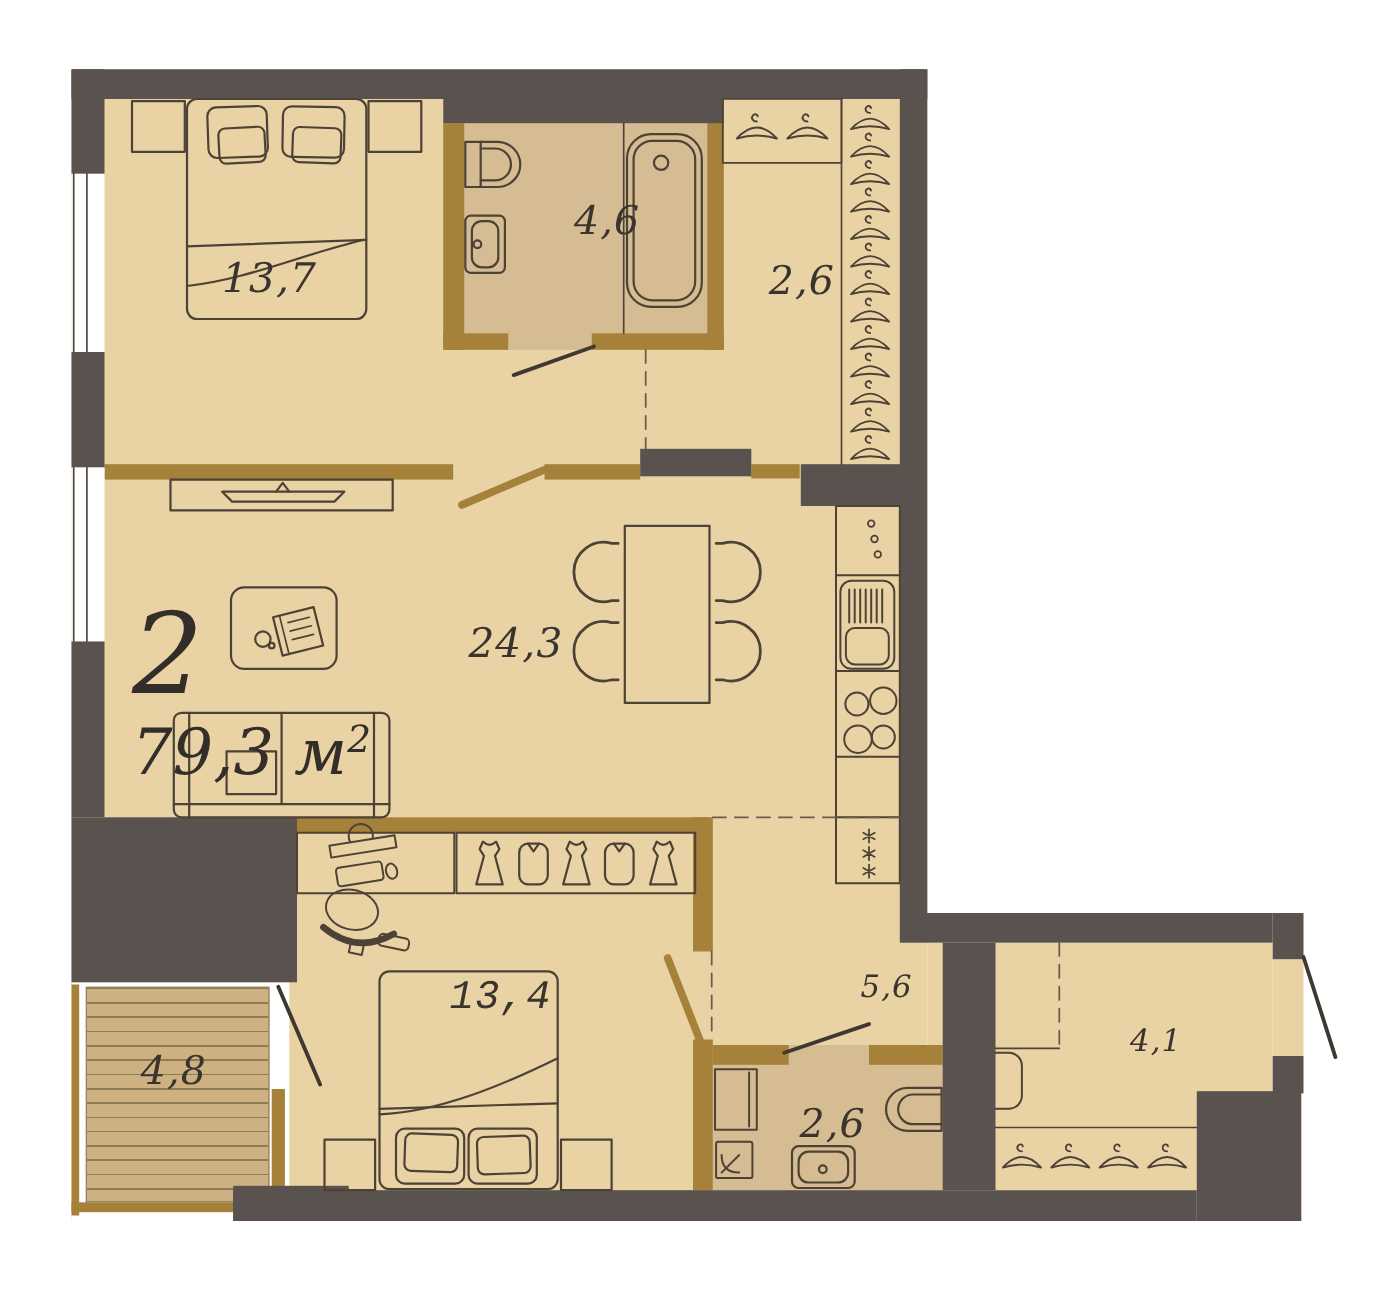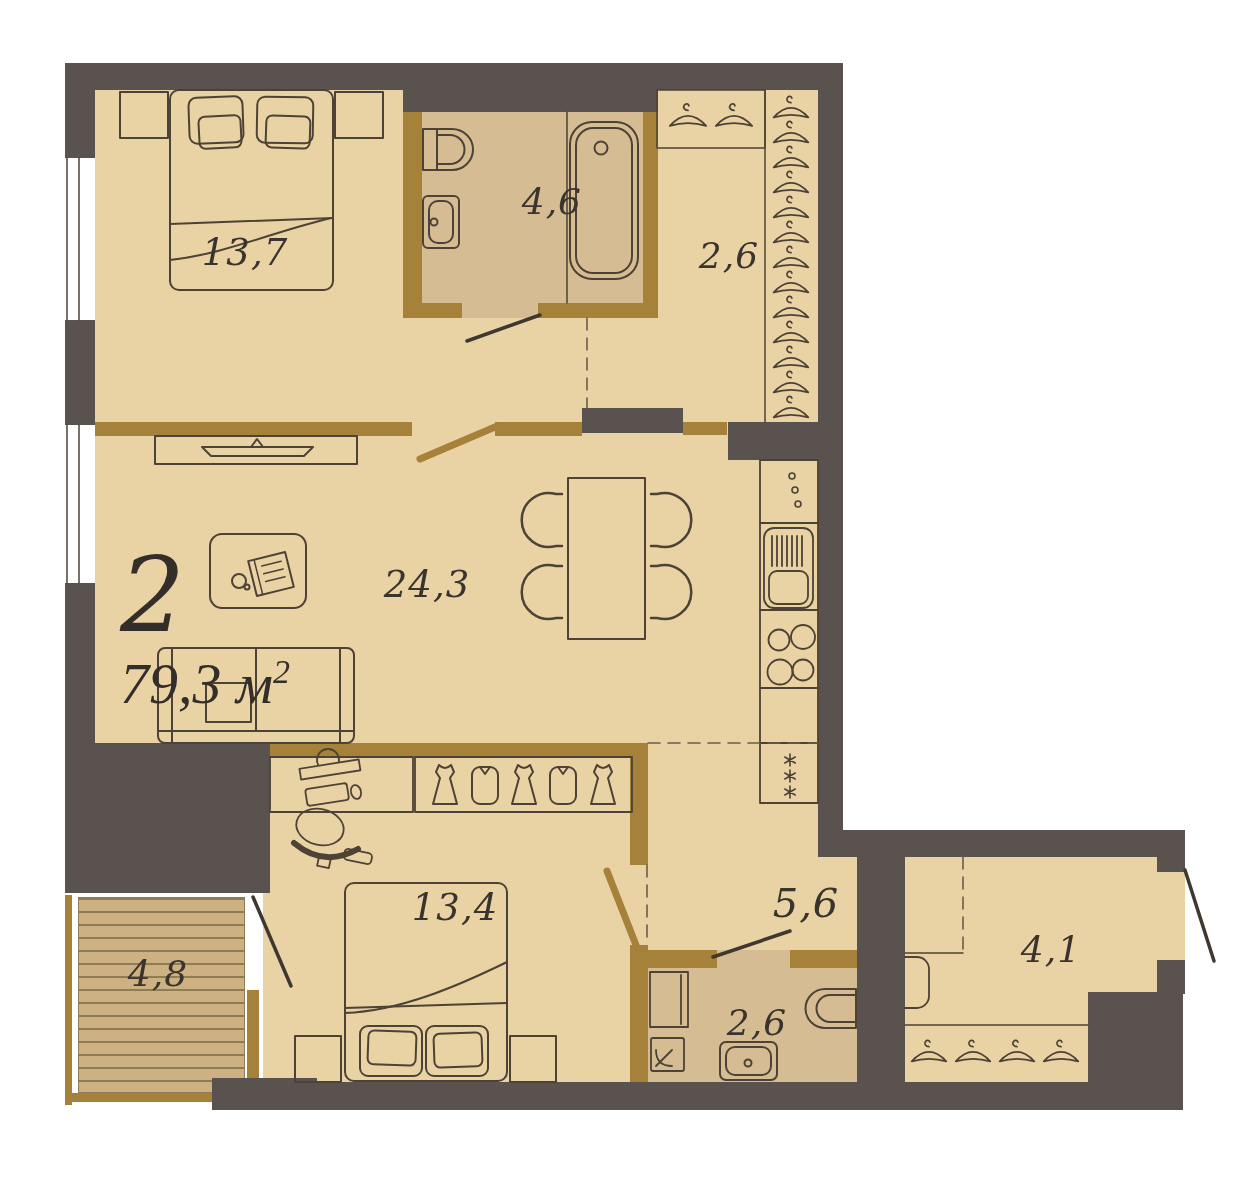--- a/index.html
+++ b/index.html
@@ -22,21 +22,21 @@
   .wall{background:var(--wall-dark);}
   .gold{background:var(--wall-gold);}
   .white{background:#ffffff;}
   .deck{background:var(--deck);
         background-image:repeating-linear-gradient(to bottom, var(--deck-line) 0 1.5px, transparent 1.5px 13px);
         border:1.5px solid var(--deck-line);box-sizing:border-box;}
   svg.overlay{position:absolute;left:0;top:0;z-index:30;}
   .room-label{position:absolute;z-index:40;color:var(--text);font-style:italic;
               font-size:37px;text-align:center;width:140px;line-height:1;letter-spacing:1px;}
   .apt-number{position:absolute;z-index:40;color:#332e29;font-style:italic;font-size:102px;line-height:1;}
-  .apt-area{position:absolute;z-index:40;color:#332e29;font-style:italic;font-size:58px;line-height:1;white-space:nowrap;font-family:Liberation Serif, serif;}
+  .apt-area{position:absolute;z-index:40;color:#332e29;font-style:italic;font-size:58px;line-height:1;white-space:nowrap;}
   .apt-area sup{font-size:34px;}
 </style>
 </head>
 <body>
 
 <div id="stage">
 
   <div class="abs floor" style="left:65px;top:63px;width:778px;height:1047px;"></div>
   <div class="abs floor" style="left:843px;top:857px;width:314px;height:225px;"></div>
   <div class="abs floor" style="left:1157px;top:872px;width:28px;height:88px;"></div>
@@ -298,25 +298,25 @@
       <path d="M253,897 L291,986" stroke="var(--leaf-dark)" stroke-width="3.5"></path>
       <path d="M1185,870 L1214,961" stroke="var(--leaf-dark)" stroke-width="3.5"></path>
       <path d="M495,427 L420,459" stroke="var(--wall-gold)" stroke-width="7"></path>
       <path d="M636,945 L607,871" stroke="var(--wall-gold)" stroke-width="7"></path>
     </g>
   </svg>
 
   <div class="room-label" style="left:175px;top:234px;">13,7</div>
   <div class="room-label" style="left:442px;top:184px;font-size:36px;text-align:right;">4,6</div>
   <div class="room-label" style="left:659px;top:238px;font-size:36px;">2,6</div>
-  <div class="room-label" style="left:357px;top:566px;">24,3</div>
-  <div class="room-label" style="left:385px;top:889px;">13,4</div>
-  <div class="room-label" style="left:736px;top:883px;font-size:40px;">5,6</div>
+  <div class="room-label" style="left:399px;top:566px;">24,3</div>
+  <div class="room-label" style="left:385px;top:889px;font-family:Liberation Mono, monospace;">13,4</div>
+  <div class="room-label" style="left:736px;top:883px;font-size:28px;">5,6</div>
   <div class="room-label" style="left:687px;top:1005px;font-size:36px;">2,6</div>
   <div class="room-label" style="left:88px;top:956px;font-size:36px;">4,8</div>
-  <div class="room-label" style="left:981px;top:932px;font-size:36px;">4,1</div>
+  <div class="room-label" style="left:981px;top:932px;font-size:28px;">4,1</div>
 
   <div class="apt-number" style="left:120px;top:545px;">2</div>
   <div class="apt-area" style="left:120px;top:655px;">
     <span>79,3</span><span> м</span><sup>2</sup>
   </div>
 
 </div>
 
 </body></html>

